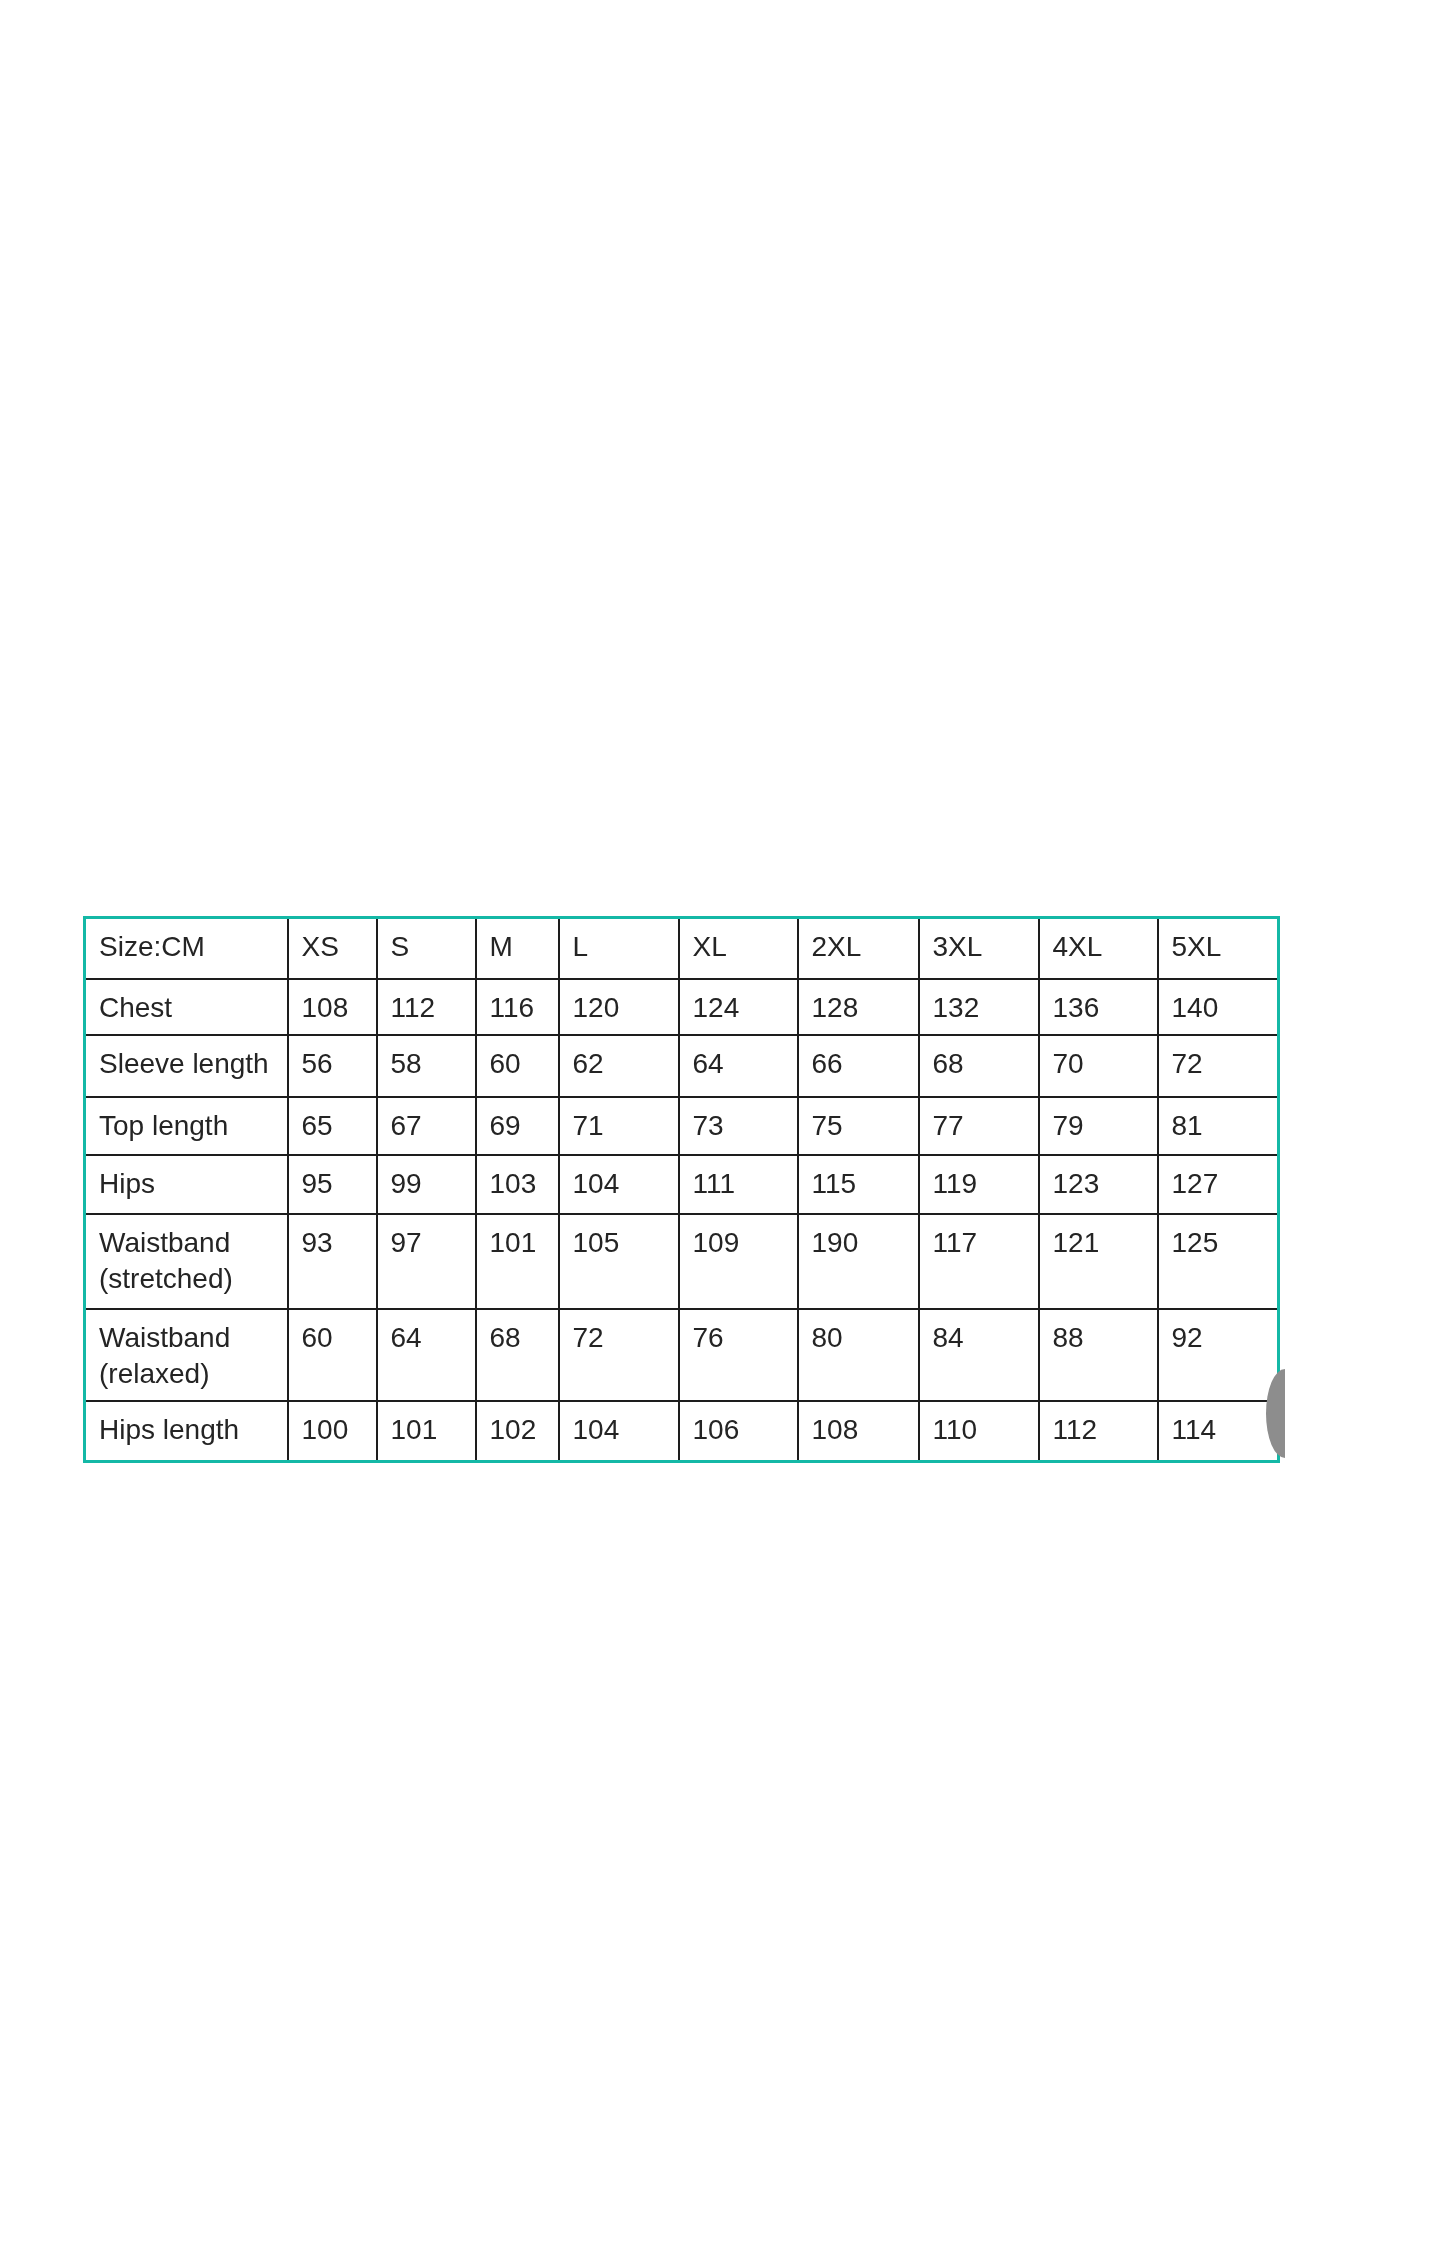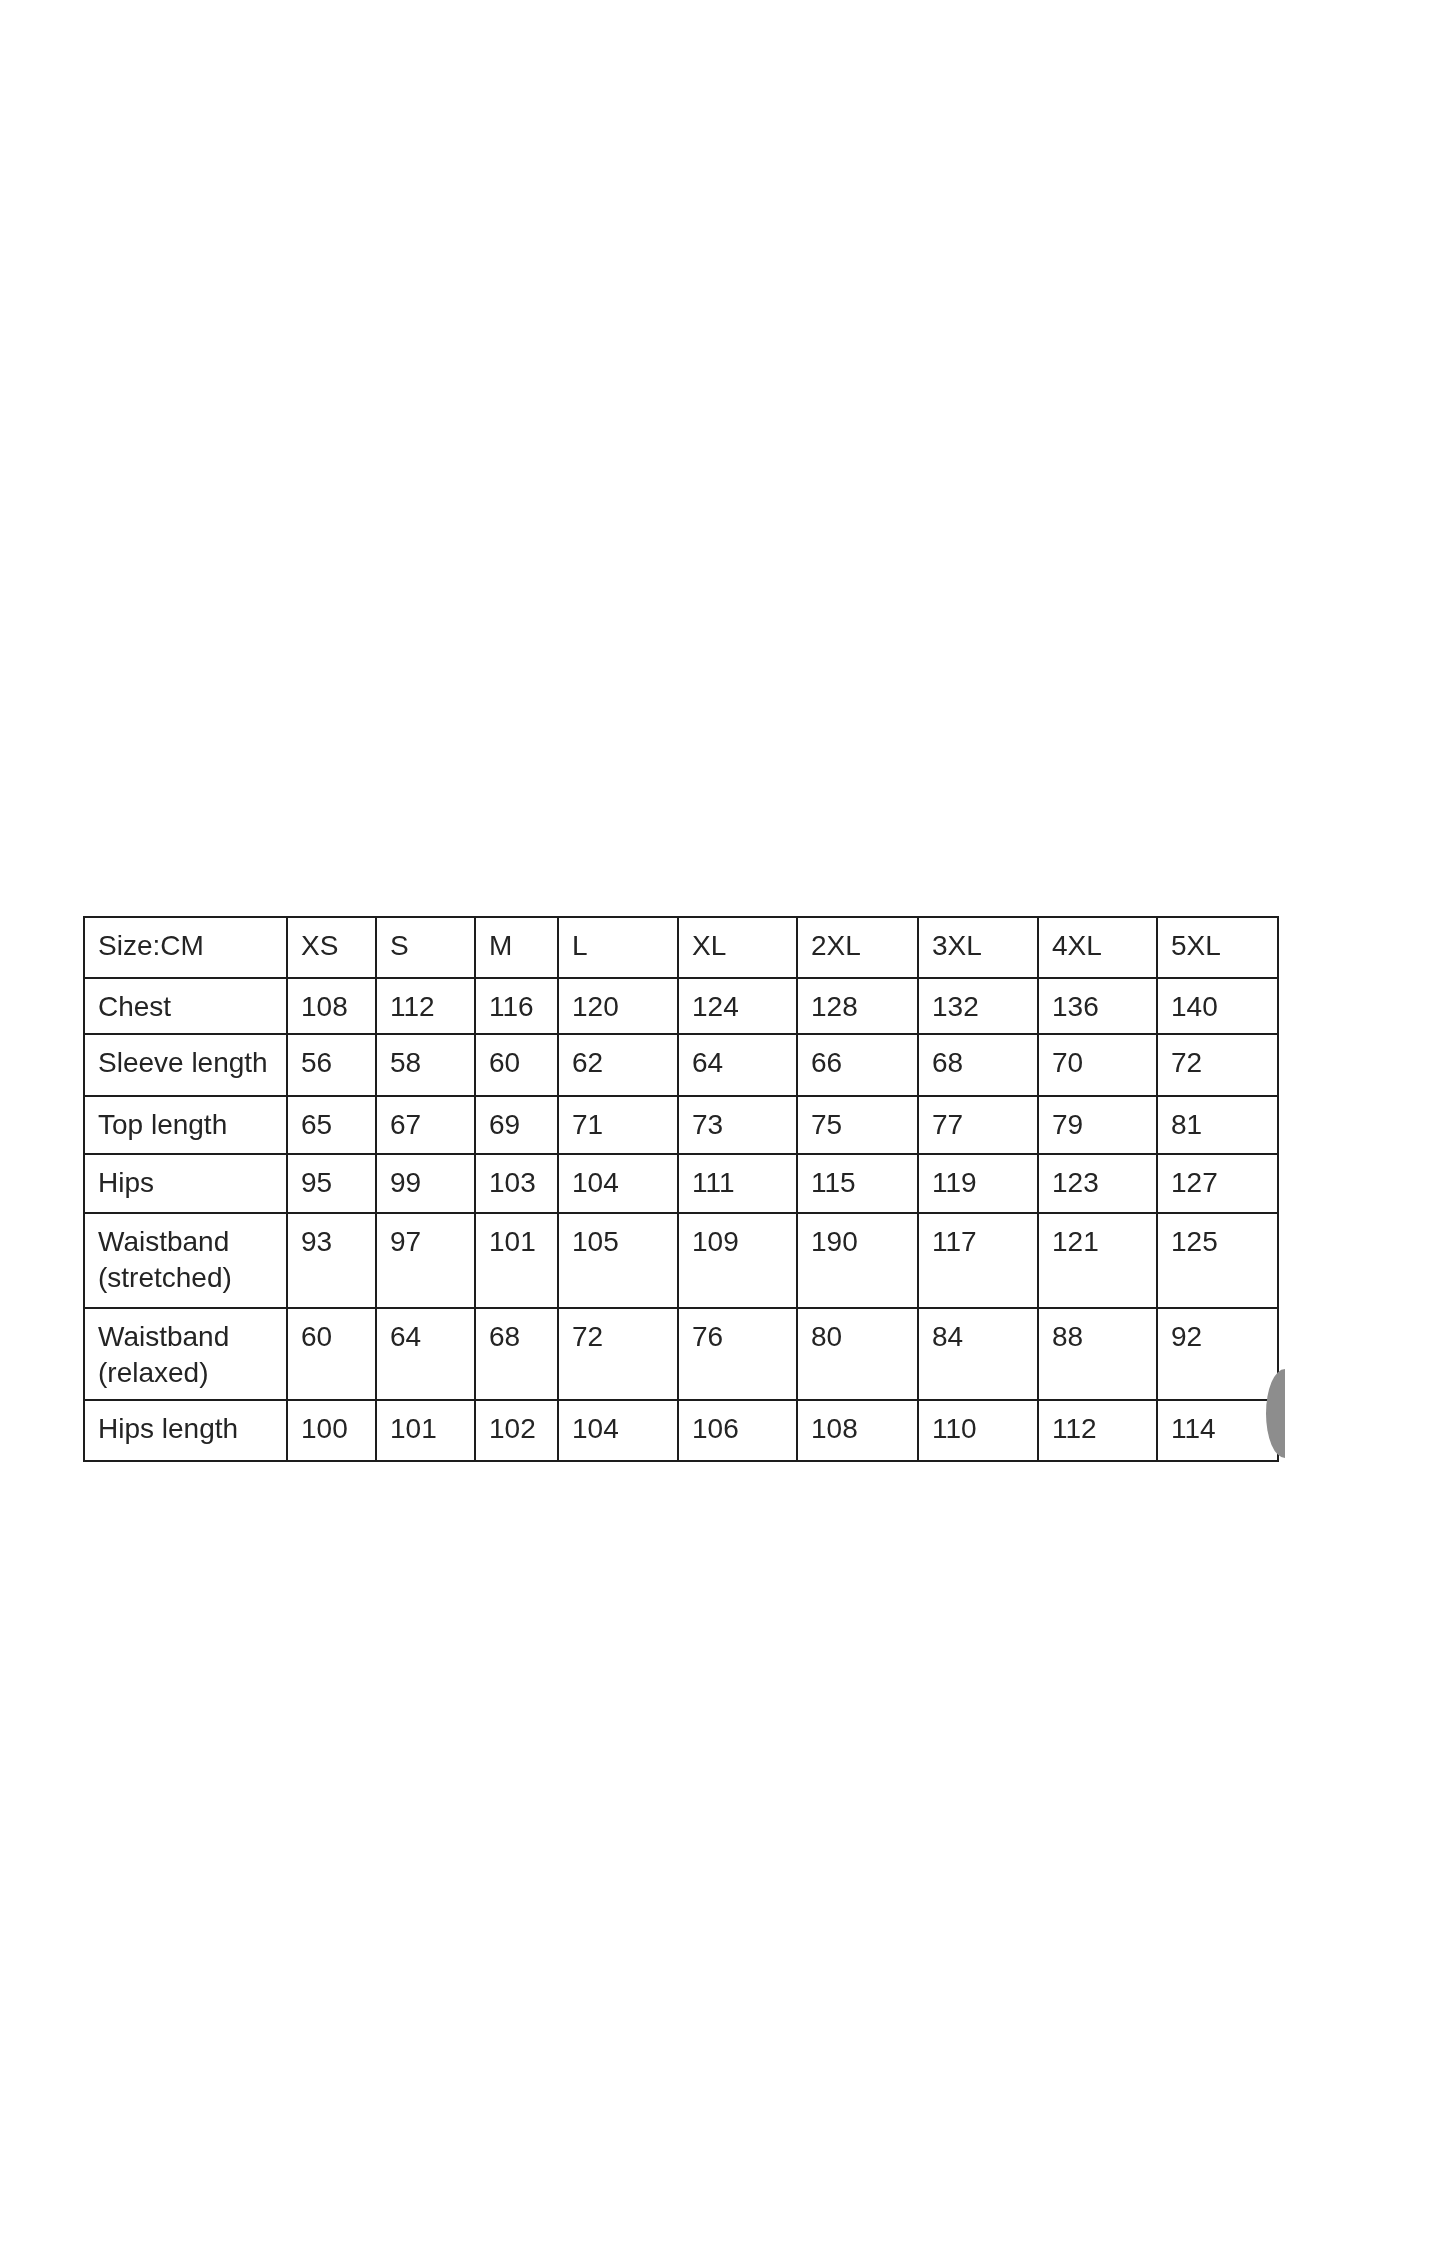--- a/index.html
+++ b/index.html
@@ -30,21 +30,21 @@
     text-decoration-thickness: 2px;
   }
   table.size-table {
     position: absolute;
     left: 83px;
     top: 916px;
     width: 1194px;
     height: 543px;
     border-collapse: collapse;
     table-layout: fixed;
-    border: 1px solid #14b8a6;
+    border: 3px solid #14b8a6;
     background: #ffffff;
     padding-left: 48px;
   }
   table.size-table th,
   table.size-table td {
     border: 2px solid #1d1d1d;
     font-size: 28px;
     line-height: 36px;
     font-weight: normal;
     text-align: left;

